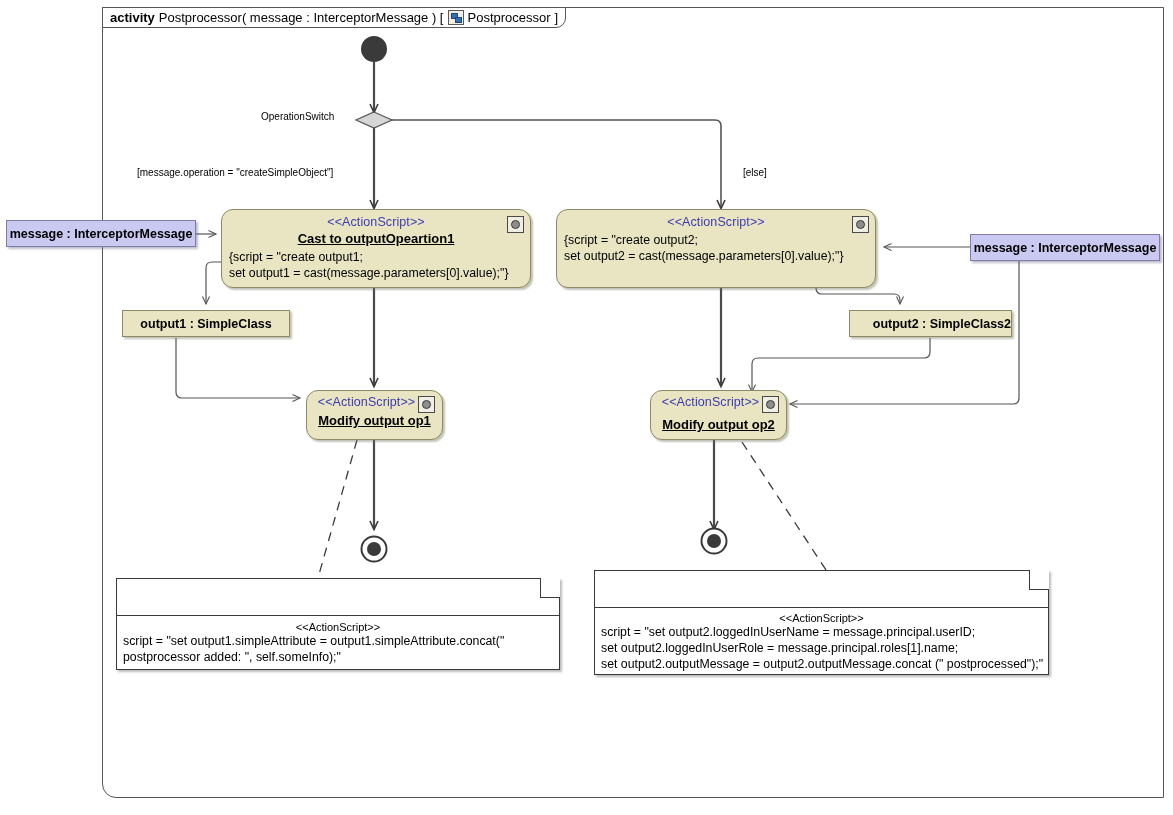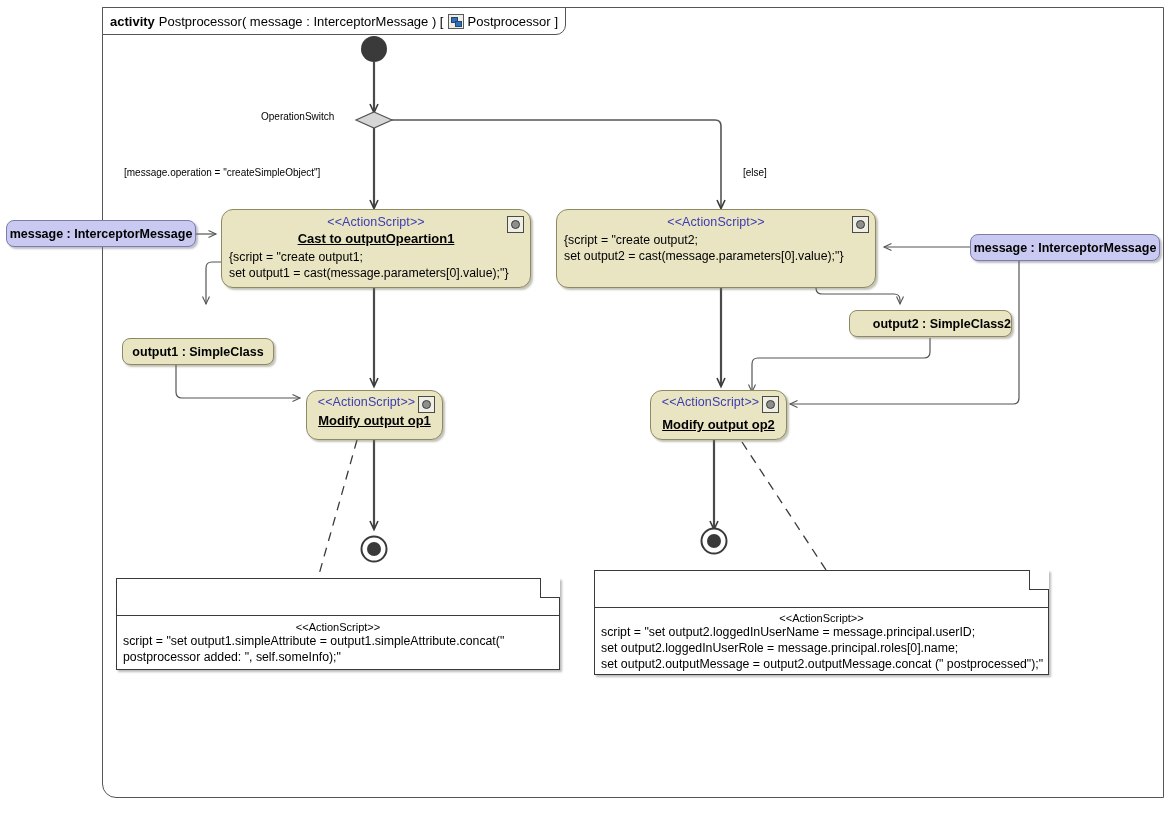--- a/index.html
+++ b/index.html
@@ -13,21 +13,21 @@
   .svg-layer{position:absolute;left:0;top:0;width:1173px;height:815px;pointer-events:none;}
 
   
   .activity-frame{
     position:absolute;left:102px;top:7px;width:1062px;height:791px;
     border:1.3px solid #555;
     border-radius:0 0 0 14px;
     box-sizing:border-box;background:transparent;
   }
   .frame-title{
-    position:absolute;left:102px;top:7px;height:28px;
+    position:absolute;left:102px;top:7px;height:21px;
     box-sizing:border-box;
     border:1.3px solid #555;border-bottom:1.3px solid #555;
     border-radius:0 0 10px 0;
     background:#ffffff;
     padding:0 7px 0 7px;
     display:flex;align-items:center;gap:4px;
     font-size:13px;white-space:nowrap;line-height:1;
   }
   .frame-title .kw{font-weight:bold;}
   .mini-icon{
@@ -38,21 +38,21 @@
   .mini-icon::before{
     content:"";position:absolute;left:2px;top:2px;width:5px;height:4px;
     background:#2e6fbe;border:1px solid #24456e;
   }
   .mini-icon::after{
     content:"";position:absolute;left:6px;top:6px;width:5px;height:4px;
     background:#2e6fbe;border:1px solid #24456e;
   }
 
   
-  .node{position:absolute;box-sizing:border-box;border-radius:8px;}
+  .node{position:absolute;box-sizing:border-box;}
 
   .action{
     background:#e9e5c3;
     border:1.2px solid #8d8a63;
     border-radius:12px;
     box-shadow:2px 2px 2px rgba(120,118,95,.45);
   }
   .action .stereo{
     color:#3b3bb0;font-size:12.5px;text-align:center;
     margin-top:5px;letter-spacing:.1px;
@@ -177,21 +177,21 @@
   <div class="activity-frame"></div>
   <div class="frame-title">
     <span class="kw">activity</span>
     <span>Postprocessor( message : InterceptorMessage ) [</span>
     <span class="mini-icon"></span>
     <span>Postprocessor</span>
     <span>]</span>
   </div>
 
   <div class="lbl" style="left:261px;top:111px;">OperationSwitch</div>
-  <div class="lbl" style="left:124px;top:167px;">[message.operation = "createSimpleObject"]</div>
+  <div class="lbl" style="left:137px;top:167px;">[message.operation = "createSimpleObject"]</div>
   <div class="lbl" style="left:703px;top:167px;margin-left:40px;">[else]</div>
 
   <div class="node action" style="left:221px;top:209px;width:310px;height:79px;">
     <div class="stereo">&lt;&lt;ActionScript&gt;&gt;</div>
     <div class="nm">Cast to outputOpeartion1</div>
     <div class="body">
       <div>{script = "create output1;</div>
       <div>set output1 = cast(message.parameters[0].value);"}</div>
     </div>
     <span class="gear-icon" style="right:6px;top:6px;">
@@ -227,21 +227,21 @@
   </div>
 
   <div class="node objnode msg" style="left:6px;top:220px;width:190px;height:27px;">
     <span>message : InterceptorMessage</span>
   </div>
 
   <div class="node objnode msg" style="left:970px;top:234px;width:190px;height:27px;">
     <span>message : InterceptorMessage</span>
   </div>
 
-  <div class="node objnode" style="left:122px;top:310px;width:152px;height:27px;margin-top:28px;">
+  <div class="node objnode" style="left:122px;top:310px;width:168px;height:27px;">
     <span>output1 : SimpleClass</span>
   </div>
 
   <div class="node objnode" style="left:849px;top:310px;width:163px;height:27px;justify-content:flex-end;">
     <span>output2 : SimpleClass2</span>
   </div>
 
   <div class="note" style="left:116px;top:578px;width:444px;height:92px;">
     <div class="fold"></div>
     <div class="divider" style="top:36px;"></div>
@@ -251,18 +251,18 @@
       <div>postprocessor added: ", self.someInfo);"</div>
     </div>
   </div>
 
   <div class="note" style="left:594px;top:570px;width:455px;height:105px;">
     <div class="fold"></div>
     <div class="divider" style="top:36px;"></div>
     <div class="nstereo" style="margin-top:41px;">&lt;&lt;ActionScript&gt;&gt;</div>
     <div class="nbody">
       <div>script = "set output2.loggedInUserName = message.principal.userID;</div>
-      <div>set output2.loggedInUserRole = message.principal.roles[0].name;</div>
+      <div>set output2.loggedInUserRole = message.principal.roles[1].name;</div>
       <div>set output2.outputMessage = output2.outputMessage.concat (" postprocessed");"</div>
     </div>
   </div>
 
 </div>
 
 </body></html>

